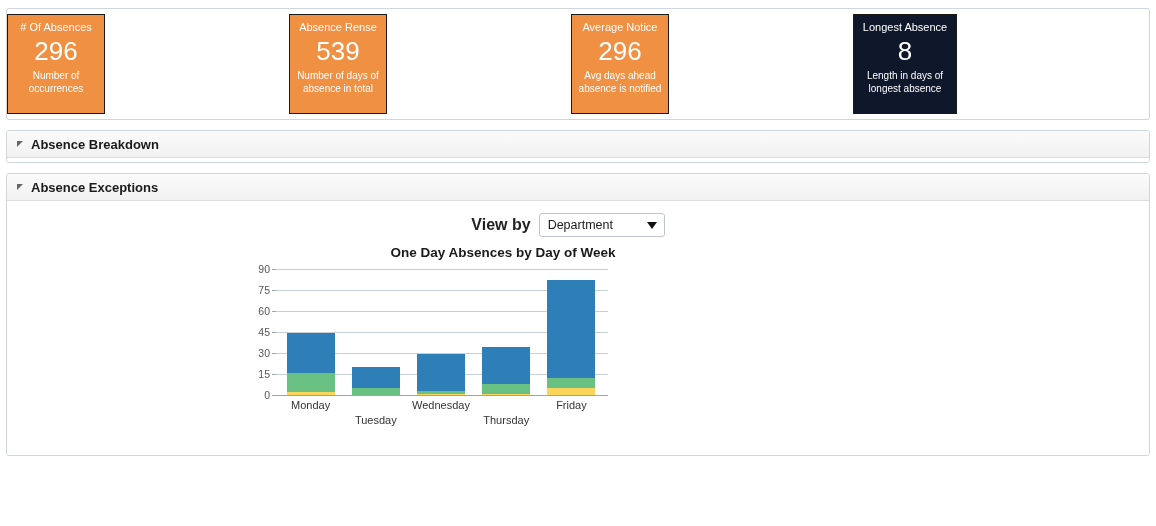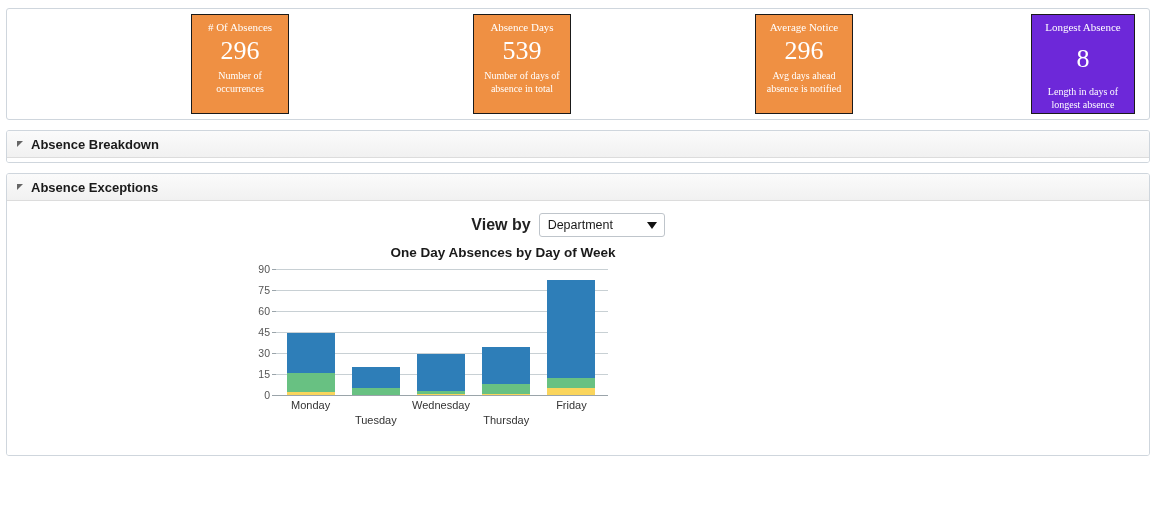--- a/index.html
+++ b/index.html
@@ -51,23 +51,22 @@
     border-radius: 3px;
     background: #ffffff;
     box-sizing: border-box;
     display: flex;
     align-items: center;
     position: relative;
   }
   .kpi-slot {
     width: 282px;
     display: flex;
-    justify-content: flex-end;
-    align-items: center;
-    font-family: Liberation Serif, serif;
+    justify-content: flex-start;
+    align-items: center;
   }
   .kpi-card {
     width: 98px;
     height: 100px;
     border: 1px solid #1a1a1a;
     box-sizing: border-box;
     color: #ffffff;
     text-align: center;
     display: flex;
     flex-direction: column;
@@ -306,34 +305,34 @@
   <div class="kpi-strip">
     <div class="kpi-slot">
       <div class="kpi-card" id="kpi0" style="background: rgb(239, 144, 67); color: rgb(255, 255, 255);">
         <div class="kpi-label"># Of Absences</div>
         <div class="kpi-value">296</div>
         <div class="kpi-desc">Number of occurrences</div>
       </div>
     </div>
     <div class="kpi-slot">
       <div class="kpi-card" id="kpi1" style="background: rgb(239, 144, 67); color: rgb(255, 255, 255);">
-        <div class="kpi-label">Absence Days</div>
+        <div class="kpi-label">Absence Rense</div>
         <div class="kpi-value">539</div>
         <div class="kpi-desc">Number of days of absence in total</div>
       </div>
     </div>
     <div class="kpi-slot">
       <div class="kpi-card" id="kpi2" style="background: rgb(239, 144, 67); color: rgb(255, 255, 255);">
         <div class="kpi-label">Average Notice</div>
         <div class="kpi-value">296</div>
         <div class="kpi-desc">Avg days ahead absence is notified</div>
       </div>
     </div>
     <div class="kpi-slot">
-      <div class="kpi-card wide" id="kpi3" style="background: #6d28d9; color: rgb(255, 255, 255); gap: 8px;">
+      <div class="kpi-card wide" id="kpi3" style="background: #0f172a; color: rgb(255, 255, 255);">
         <div class="kpi-label">Longest Absence</div>
         <div class="kpi-value">8</div>
         <div class="kpi-desc">Length in days of longest absence</div>
       </div>
     </div>
   </div>
 
   <div class="section">
     <div class="section-header">
       <span class="tri"></span>

